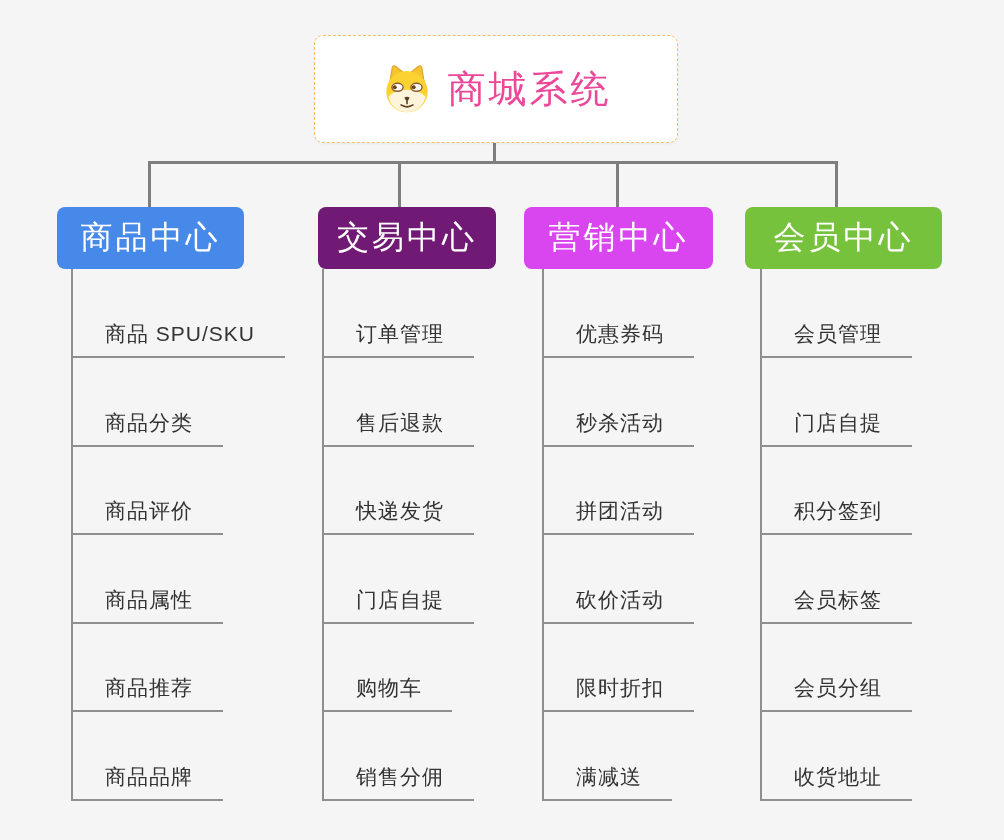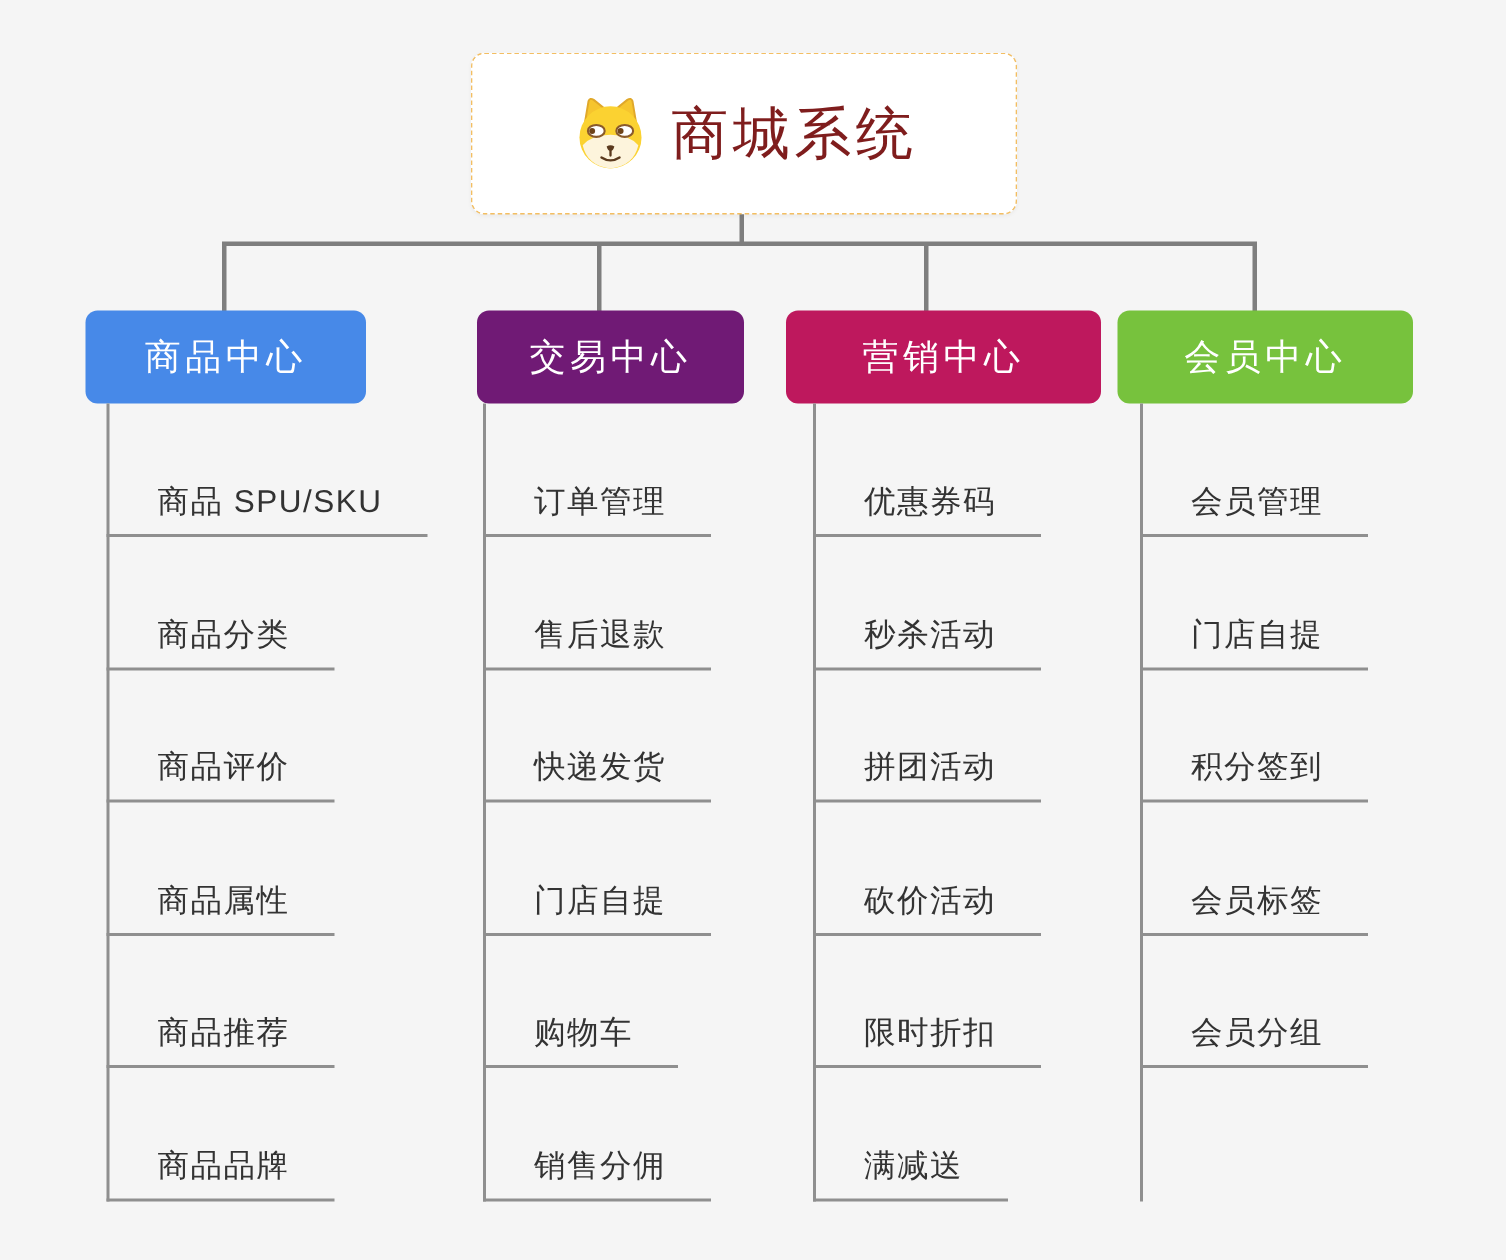--- a/index.html
+++ b/index.html
@@ -16,33 +16,33 @@
   .drop-1 { left:148px; } .drop-2 { left:398px; }
   .drop-3 { left:616px; } .drop-4 { left:835px; }
 
   
   .root-node {
     position:absolute; left:314px; top:35px; width:362px; height:106px;
     background:#FFFFFF; border:1px dashed #F3BE62; border-radius:9px;
     display:flex; align-items:center; justify-content:center; gap:15px;
     box-shadow:0 1px 3px rgba(0,0,0,0.05);
   }
-  .root-label { font-size:38px; color:#7f1d1d; letter-spacing:3px; }
+  .root-label { font-size:38px; color:#ec4899; letter-spacing:3px; }
   .dog-icon { width:52px; height:50px; display:block; }
 
   
   .branch {
     position:absolute; top:207px; height:62px; border-radius:8px;
-    color:#FFFFFF; font-size:24px; letter-spacing:3px;
+    color:#FFFFFF; font-size:32px; letter-spacing:3px;
     display:flex; align-items:center; justify-content:center;
     cursor:default;
   }
   .branch-1 { left:57px;  width:187px; background:#4789E8; }
   .branch-2 { left:318px; width:178px; background:#701a75; }
-  .branch-3 { left:524px; width:210px; background:#be185d; }
+  .branch-3 { left:524px; width:189px; background:#d946ef; }
   .branch-4 { left:745px; width:197px; background:#77C23D; }
 
   
   .col { position:absolute; top:269px; width:230px; height:534px; }
   .col-1 { left:71px; } .col-2 { left:322px;padding-left:33px; }
   .col-3 { left:542px; } .col-4 { left:760px; }
   .spine { position:absolute; left:0; top:0; width:2px; height:532px; background:#8F8F8F; }
   .item {
     position:absolute; left:0; box-sizing:border-box; height:40px;
     padding:0 30px 8px 34px; border-bottom:2px solid #8F8F8F;
@@ -120,15 +120,16 @@
     <div class="item r6">满减送</div>
   </div>
 
   <div class="col col-4">
     <div class="spine"></div>
     <div class="item r1">会员管理</div>
     <div class="item r2">门店自提</div>
     <div class="item r3">积分签到</div>
     <div class="item r4">会员标签</div>
     <div class="item r5">会员分组</div>
+    <div class="item r6">收货地址</div>
   </div>
 
 </div>
 
 </body></html>

